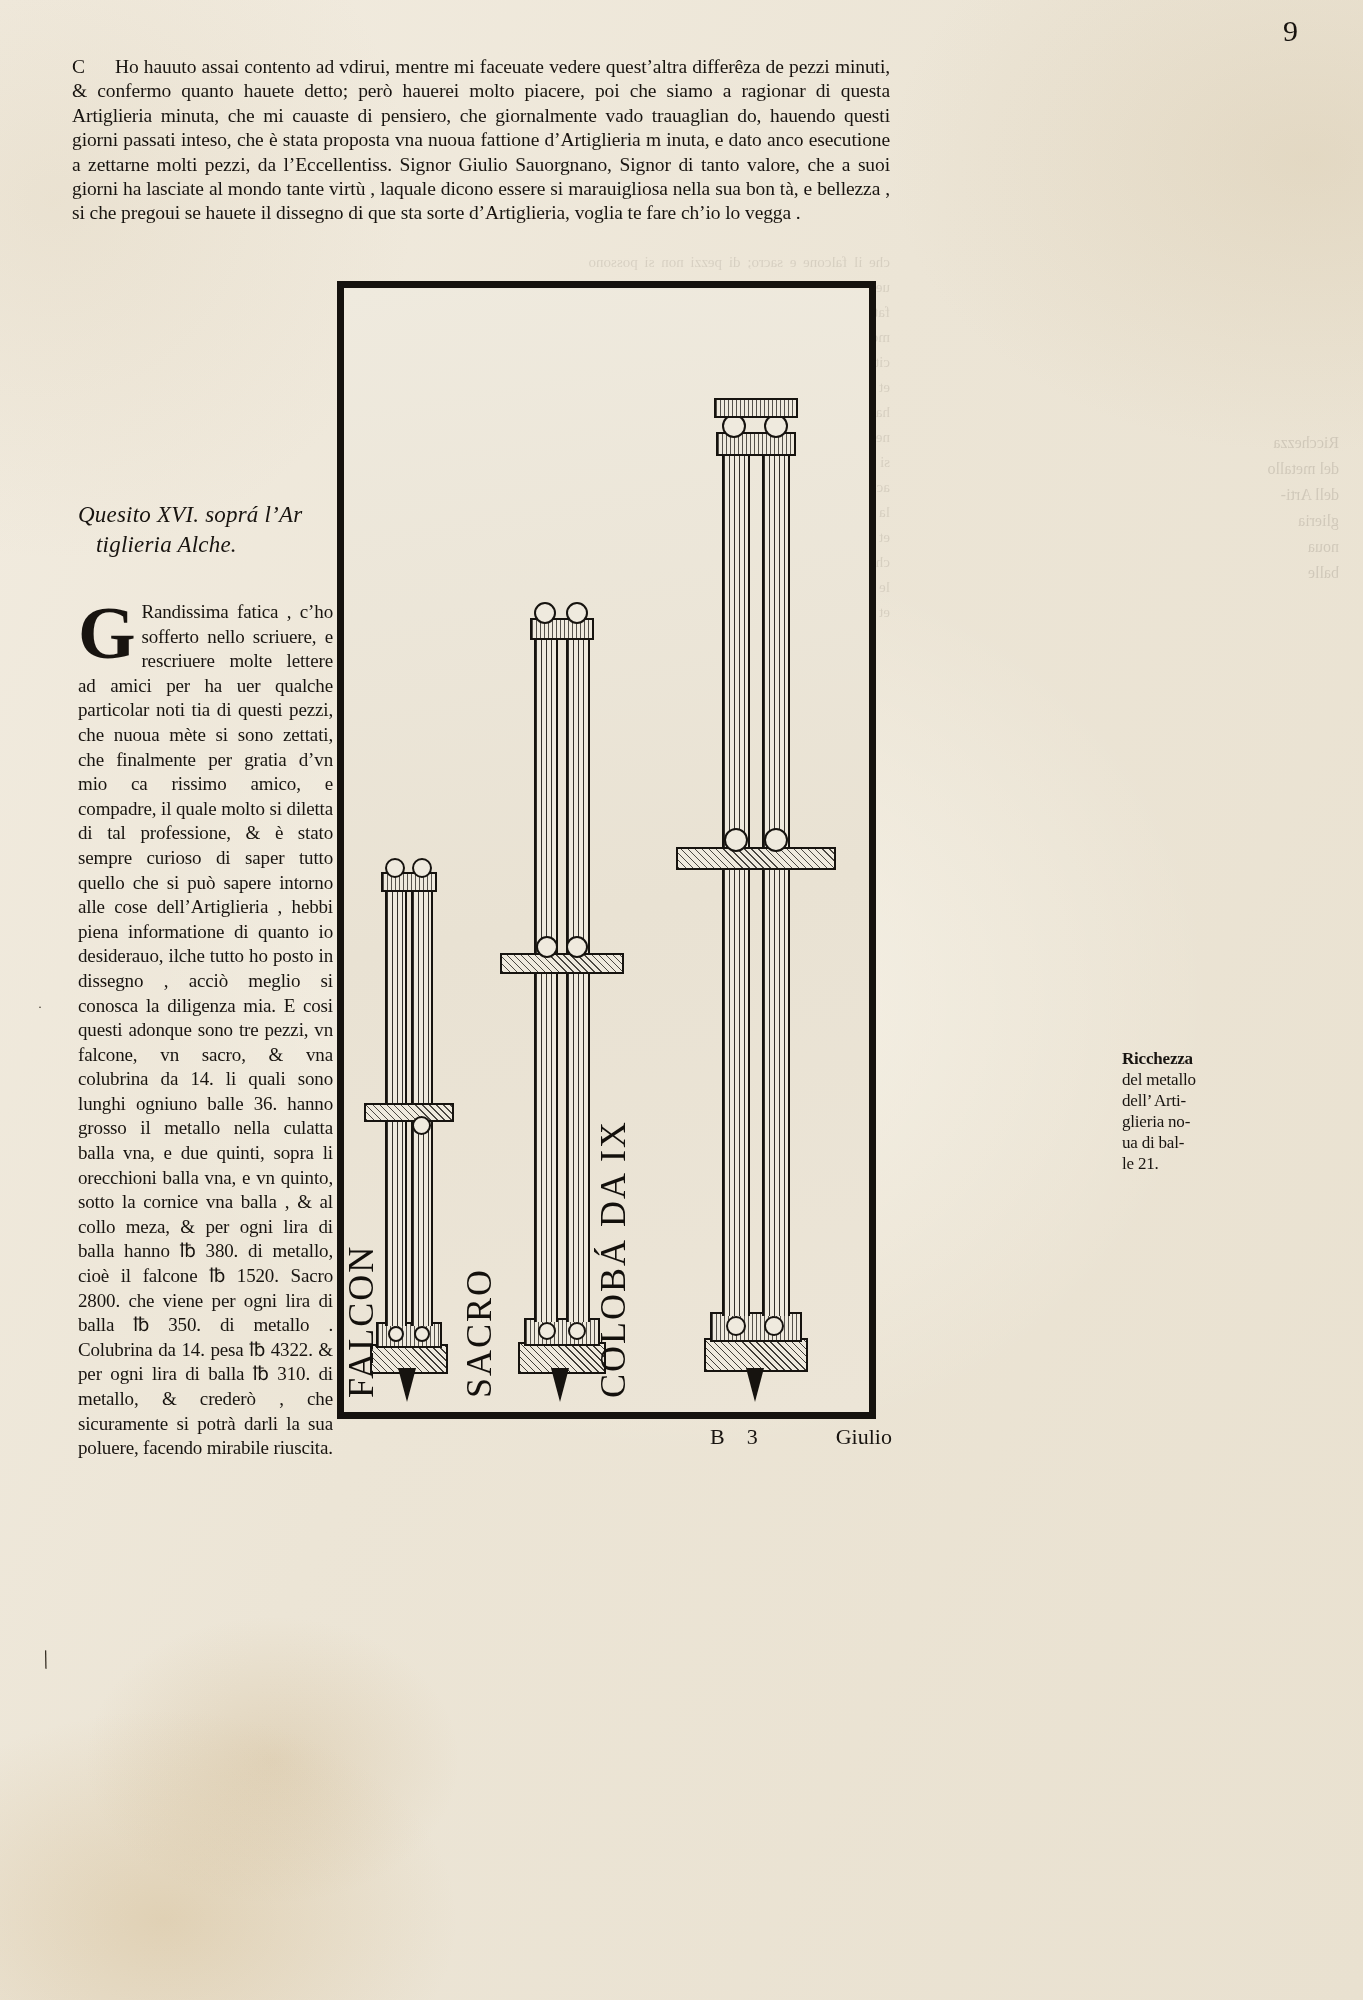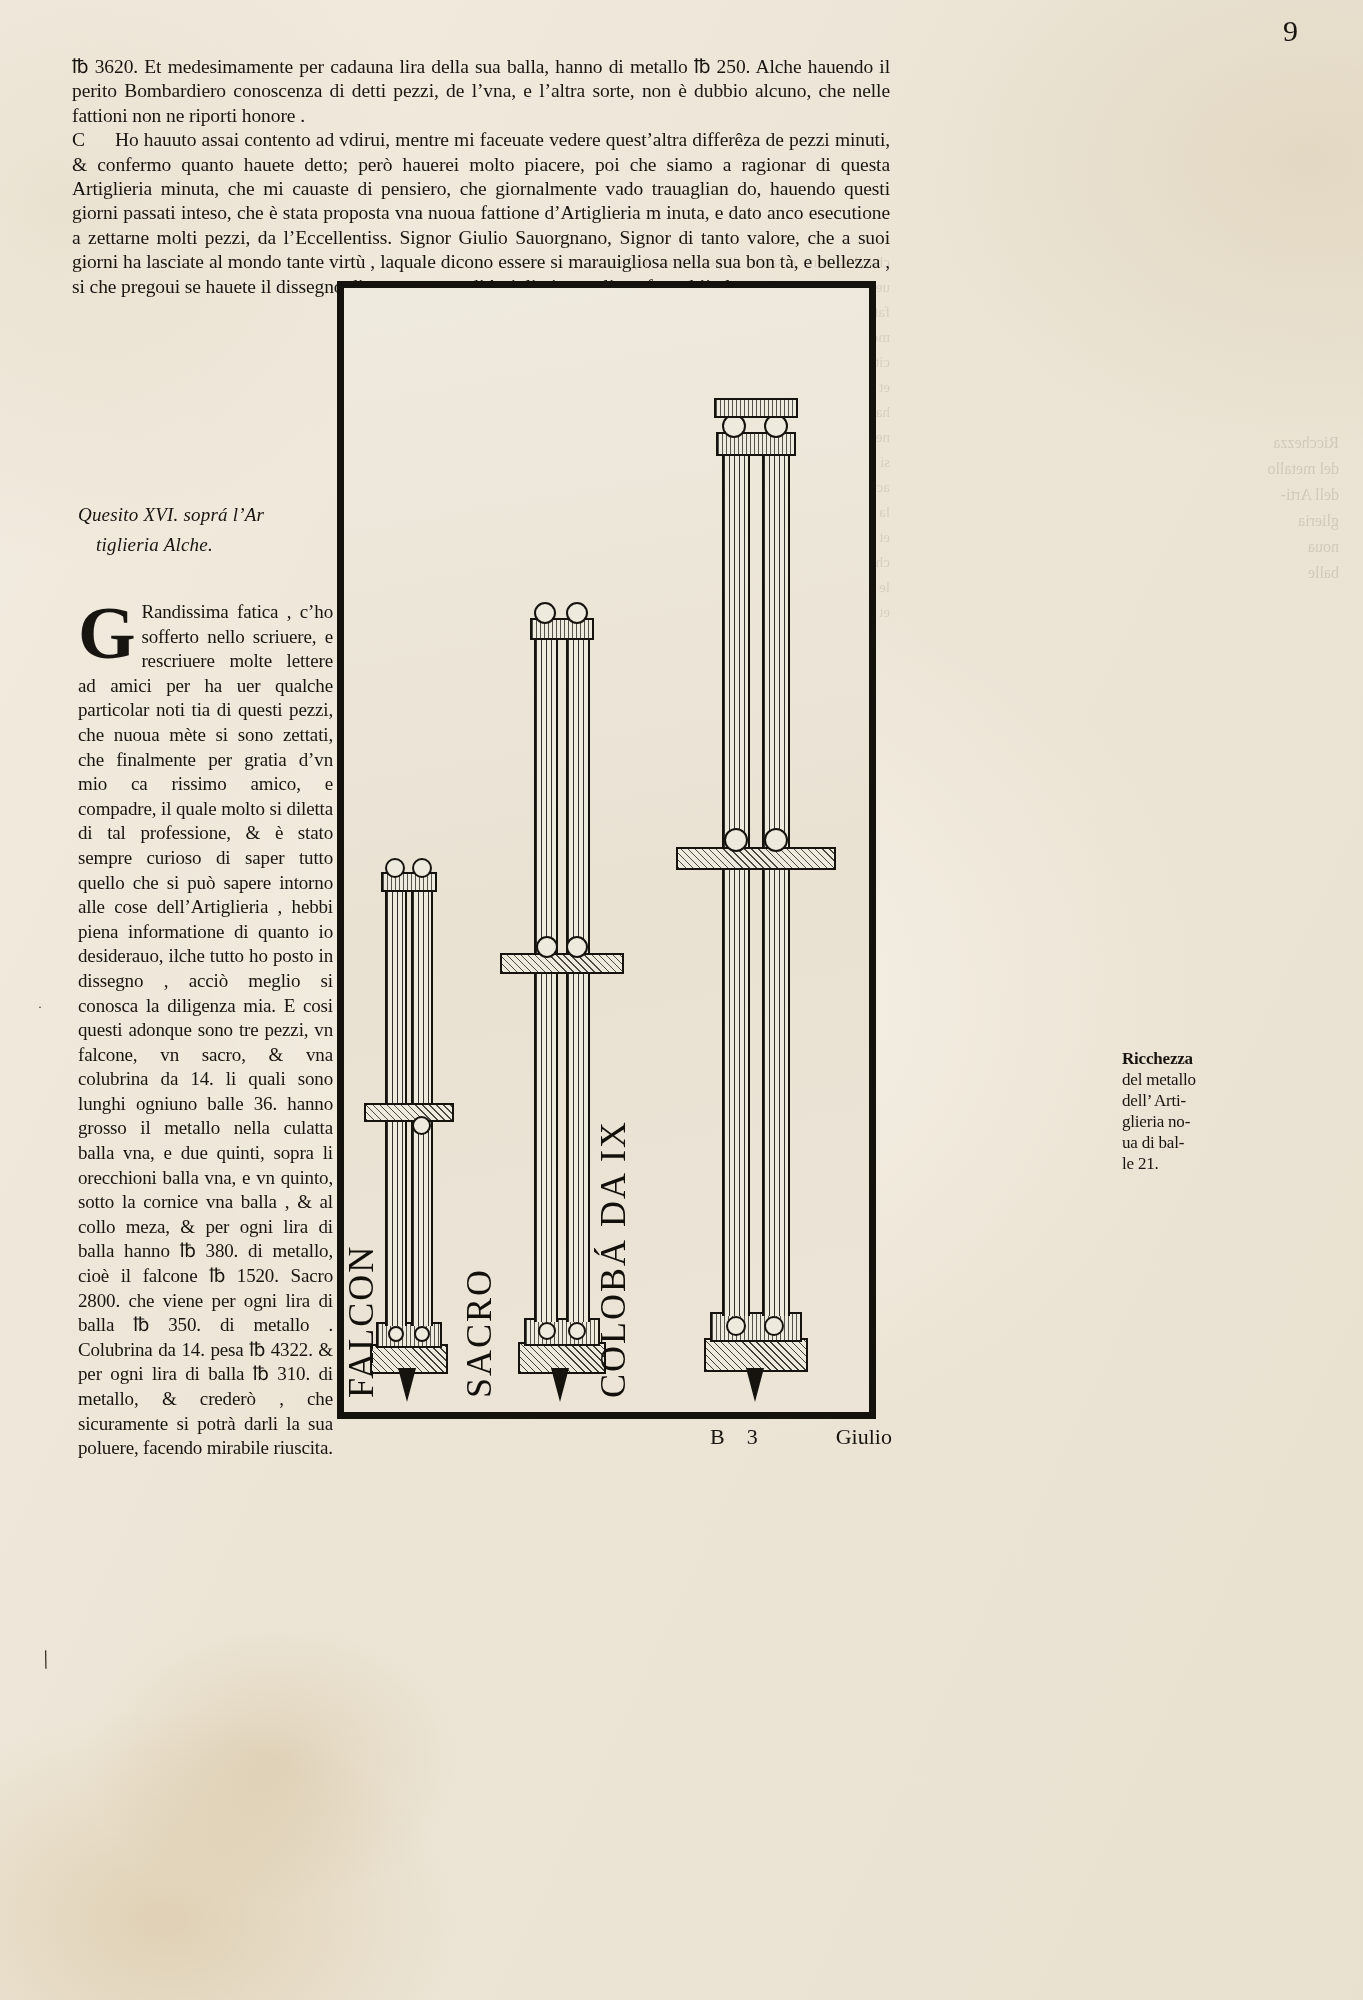--- a/index.html
+++ b/index.html
@@ -101,21 +101,21 @@
   #left-col {
     position: absolute;
     left: 78px;
     top: 500px;
     width: 255px;
     font-size: 19px;
     line-height: 24.6px;
   }
   .quesito {
     font-style: italic;
-    font-size: 19px;
+    font-size: 23px;
     line-height: 30px;
     margin-bottom: 40px;
     letter-spacing: 0.2px;
   }
   .quesito .l2 { display: block; margin-left: 18px; }
   #body-col {
     position: relative;
     text-align: justify;
     letter-spacing: -0.15px;
   }
@@ -263,21 +263,20 @@
     et delle altre sorti ancora
   </div>
 
   <div id="bleed-right">
     Ricchezza<br>del metallo<br>dell Arti-<br>glieria<br>noua<br>balle
   </div>
 
   <div class="folio">9</div>
 
   <div id="top-text">
-    <p>℔ 3620. Et medesimamente per cadauna lira della sua balla, hanno di metallo ℔ 250. Alche hauendo il perito Bombardiero conoscenza di detti pezzi, de l’vna, e l’altra sorte, non è dubbio alcuno, che nelle fattioni non ne riporti honore .</p>
     <p><span>C</span><span class="indent-c"></span><span>Ho hauuto assai contento ad vdirui, mentre mi faceuate vedere quest’altra differêza de pezzi minuti, &amp; confermo quanto hauete detto; però hauerei molto piacere, poi che siamo a ragionar di questa Artiglieria minuta, che mi cauaste di pensiero, che giornalmente vado trauaglian do, hauendo questi giorni passati inteso, che è stata proposta vna nuoua fattione d’Artiglieria m inuta, e dato anco esecutione a zettarne molti pezzi, da l’Eccellentiss. Signor Giulio Sauorgnano, Signor di tanto valore, che a suoi giorni ha lasciate al mondo tante virtù , laquale dicono essere si marauigliosa nella sua bon tà, e bellezza , si che pregoui se hauete il dissegno di que sta sorte d’Artiglieria, voglia te fare ch’io lo vegga .</span></p>
   </div>
 
   <div id="left-col">
     <div class="quesito">
       <span>Quesito XVI. soprá l’Ar</span>
       <span class="l2">tiglieria Alche.</span>
     </div>
     <div id="body-col">
       <span id="dropcap">G</span><span>Randissima fatica , c’ho sofferto nello scriuere, e rescriuere molte lettere ad amici per ha uer qualche particolar noti tia di questi pezzi, che nuoua mète si sono zettati, che finalmente per gratia d’vn mio ca rissimo amico, e compadre, il quale molto si diletta di tal professione, &amp; è stato sempre curioso di saper tutto quello che si può sapere intorno alle cose dell’Artiglieria , hebbi piena informatione di quanto io desiderauo, ilche tutto ho posto in dissegno , acciò meglio si conosca la diligenza mia. E cosi questi adonque sono tre pezzi, vn falcone, vn sacro, &amp; vna colubrina da 14. li quali sono lunghi ogniuno balle 36. hanno grosso il metallo nella culatta balla vna, e due quinti, sopra li orecchioni balla vna, e vn quinto, sotto la cornice vna balla , &amp; al collo meza, &amp; per ogni lira di balla hanno ℔ 380. di metallo, cioè il falcone ℔ 1520. Sacro 2800. che viene per ogni lira di balla ℔ 350. di metallo . Colubrina da 14. pesa ℔ 4322. &amp; per ogni lira di balla ℔ 310. di metallo, &amp; crederò , che sicuramente si potrà darli la sua poluere, facendo mirabile riuscita.</span>

